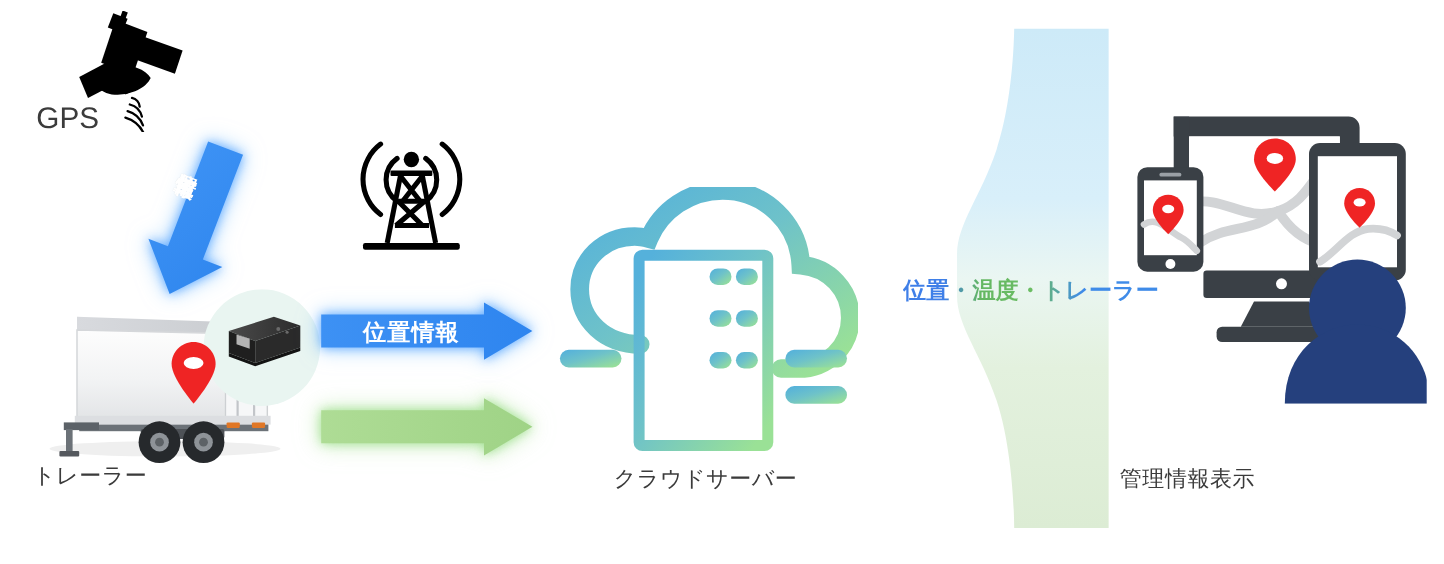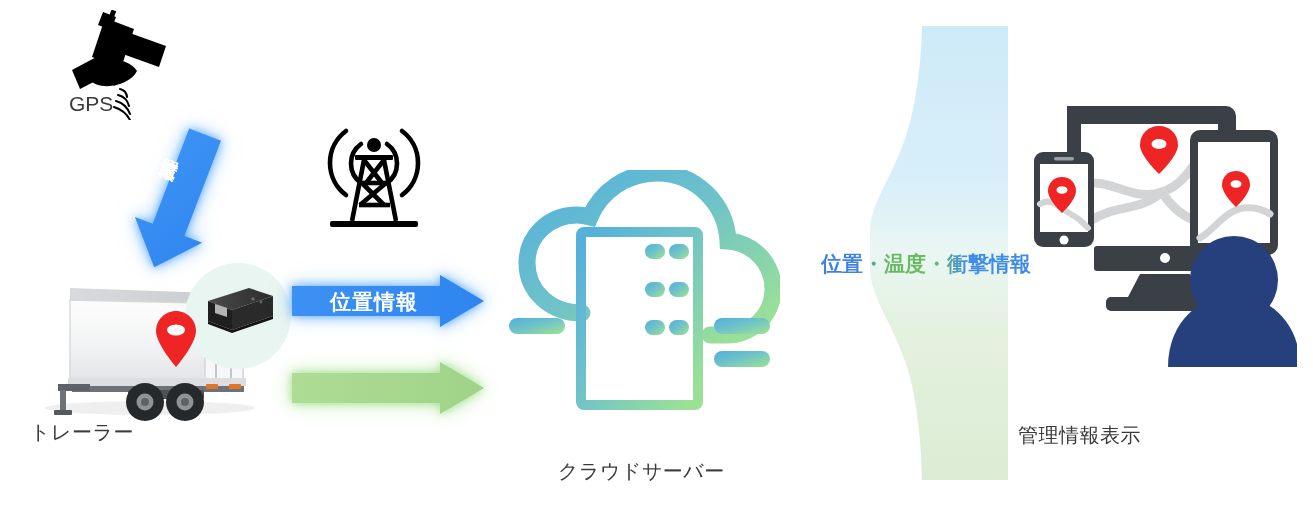--- a/index.html
+++ b/index.html
@@ -12,23 +12,23 @@
 
   .abs{position:absolute;}
 
   
   .label{
     color:#3b3b3b;
     font-size:20px;
     white-space:nowrap;
     letter-spacing:.5px;
   }
-  .label-gps{font-size:21px;left:33px;top:92px;letter-spacing:0px;margin-left:36px;}
+  .label-gps{font-size:27px;left:33px;top:92px;letter-spacing:0px;}
   .label-trailer{left:30px;top:419px;}
-  .label-cloud{left:558px;top:422px;margin-top:36px;}
+  .label-cloud{left:558px;top:422px;}
   .label-admin{left:1018px;top:422px;}
 
   
   .diag-wrap{left:100px;top:120px;width:160px;height:160px;}
   .glow-blue{filter:drop-shadow(0 0 5px rgba(80,160,255,.85)) drop-shadow(0 0 9px rgba(120,190,255,.6));}
   .glow-green{filter:drop-shadow(0 0 5px rgba(150,220,130,.85)) drop-shadow(0 0 10px rgba(175,230,160,.6));}
 
   .diag-text{
     left:139px;top:140px;
     width:30px;height:120px;
@@ -82,21 +82,21 @@
           <stop offset="0.34" stop-color="#d8effa"></stop>
           <stop offset="0.50" stop-color="#eaf6f2"></stop>
           <stop offset="0.68" stop-color="#e3f1de"></stop>
           <stop offset="1" stop-color="#dcecd4"></stop>
         </linearGradient>
       </defs>
       <path d="M146 0 L60 0 C60 0 60 62 44 110 C30 152 8 178 8 205 L8 243 C8 270 30 296 44 338 C60 386 60 454 60 454 L146 454 Z" fill="url(#panelGrad)"></path>
     </svg>
   </div>
 
-  <div class="abs grad-caption">位置・温度・衝撃情報</div>
+  <div class="abs grad-caption">位置・温度・トレーラー</div>
 
   <div class="abs" style="left:58px;top:10px;">
     <svg class="svgbox" width="120" height="110" viewBox="0 0 120 110" fill="none">
       <g fill="#000000">
 
         <path d="M69 22 L108 36 L101 57 L62 43 Z"></path>
 
         <path d="M44 44 L14 60 L22 79 L53 63 Z"></path>
 
         <path d="M47 8 L76 19 L63 58 L34 47 Z"></path>

